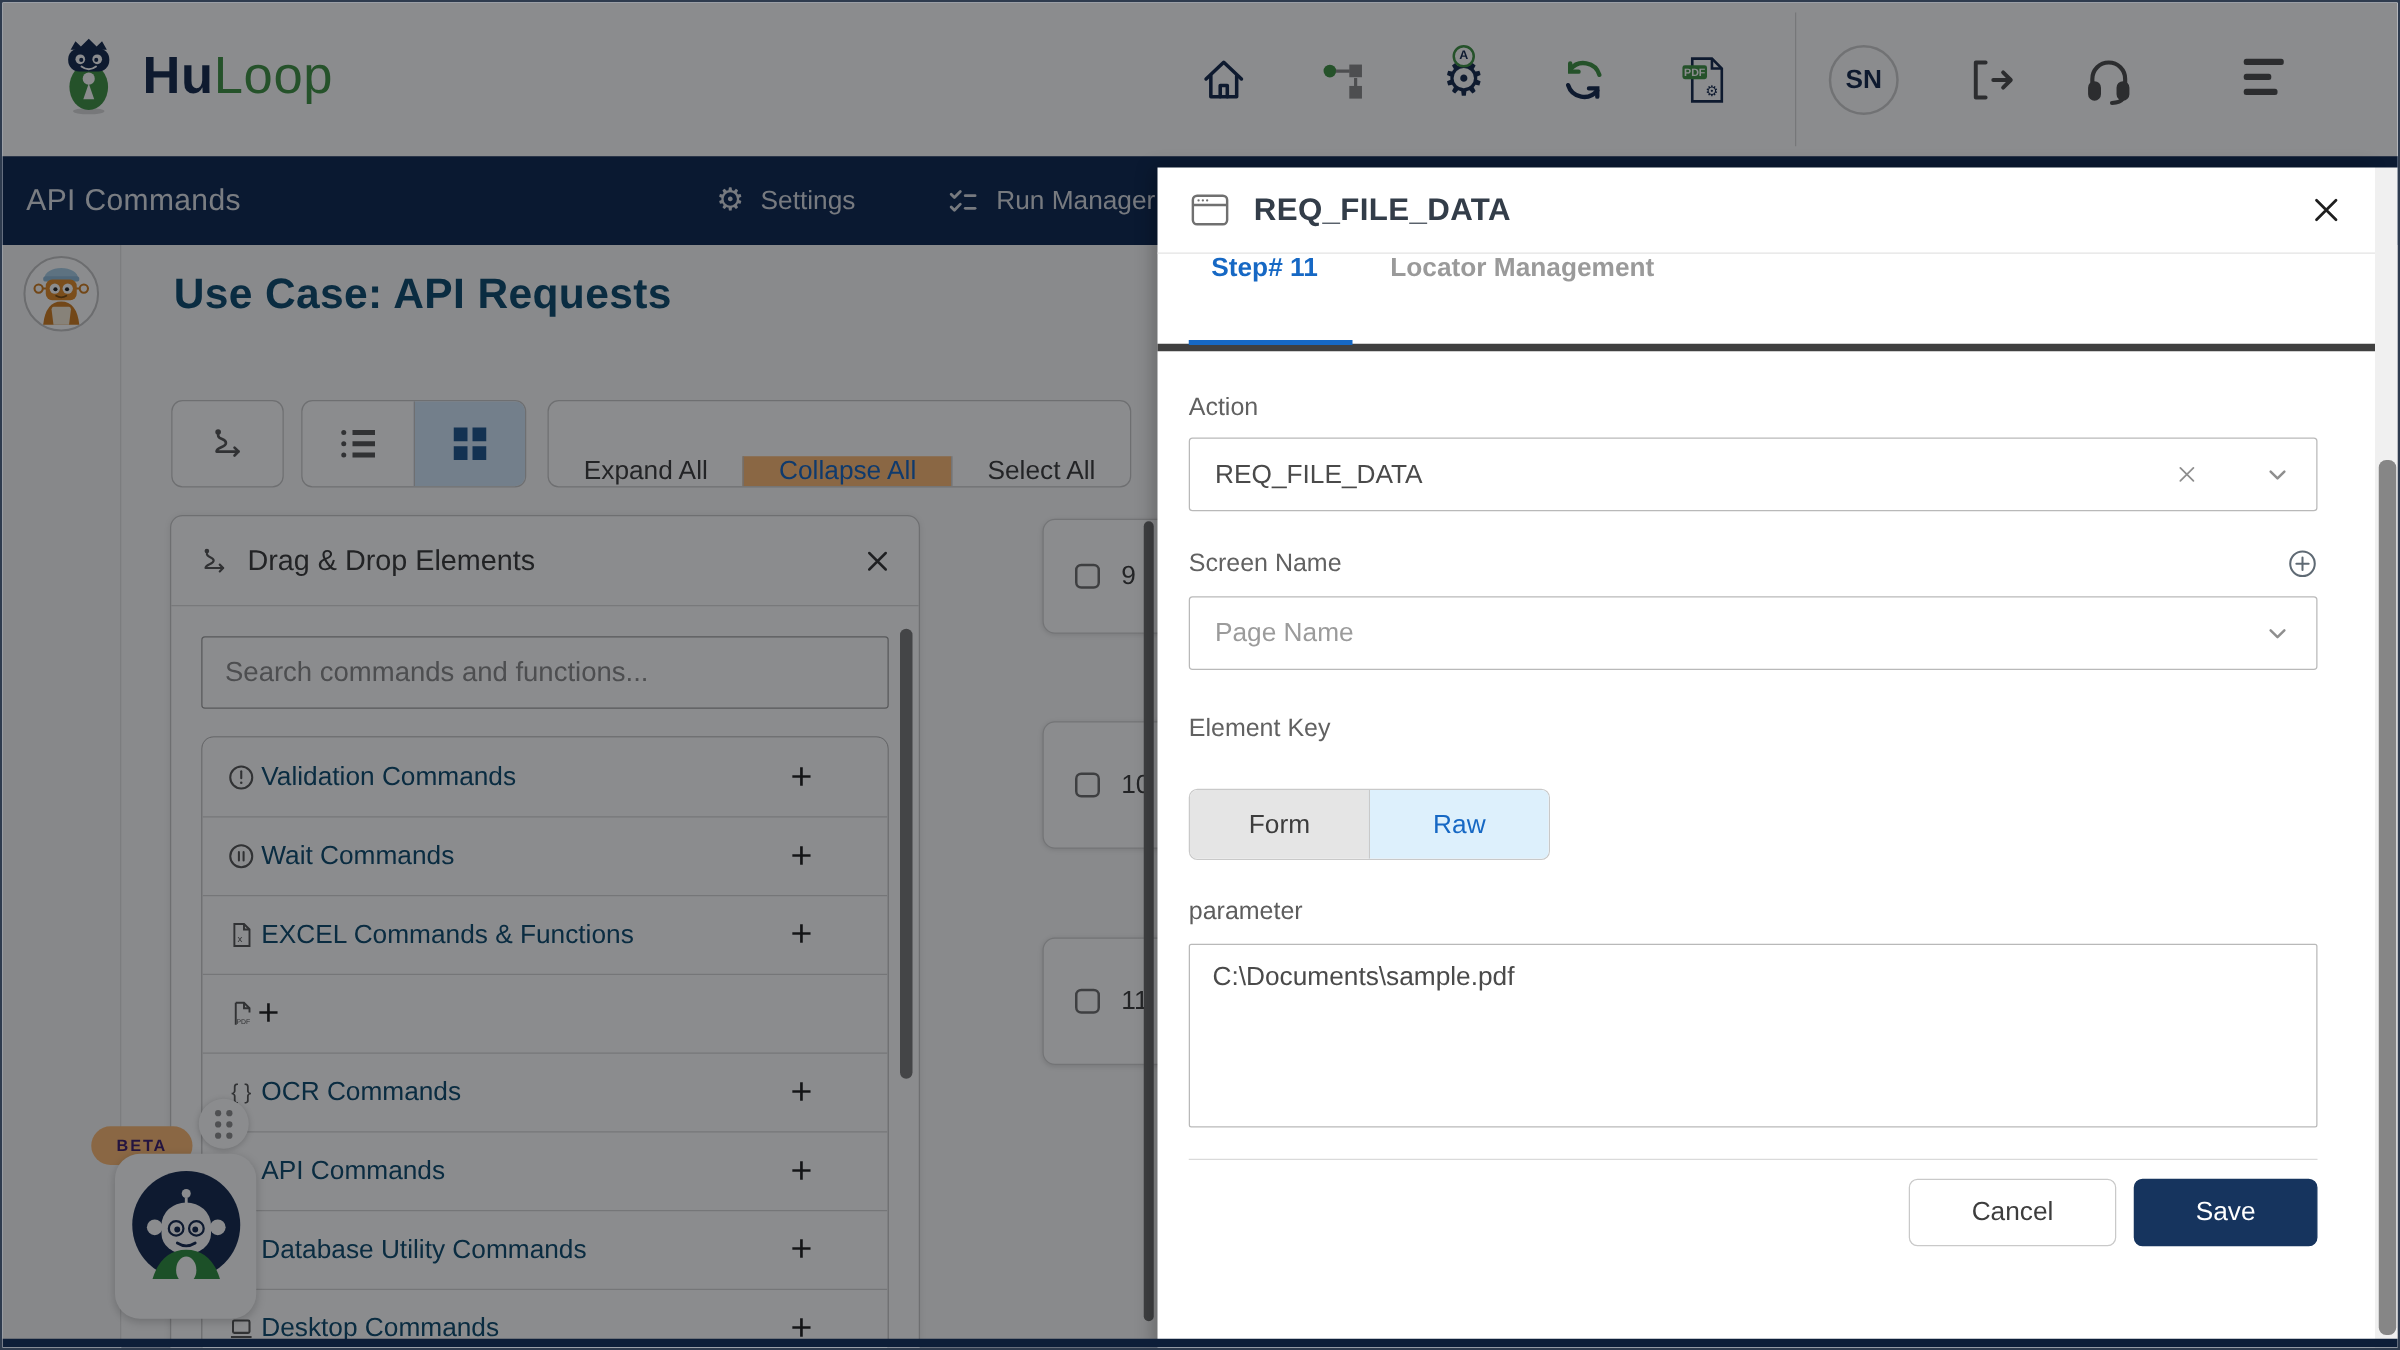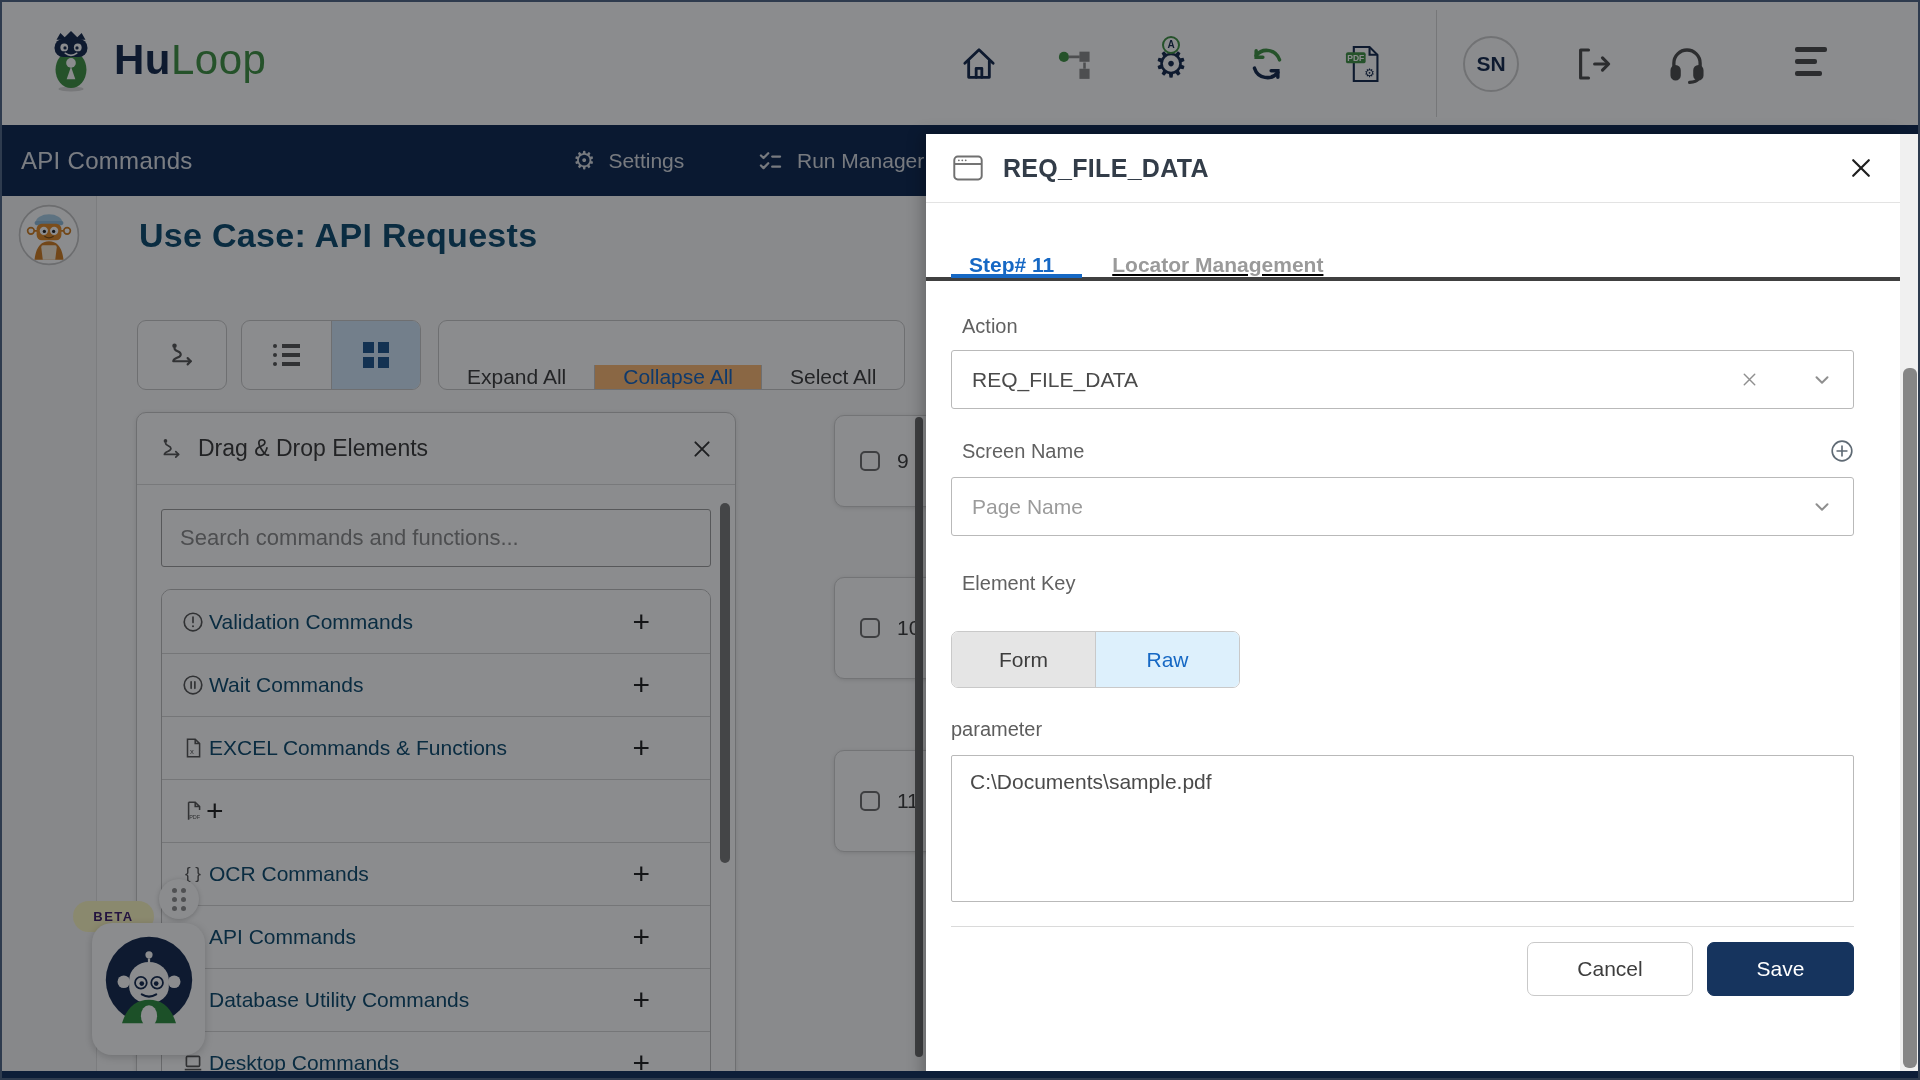--- a/index.html
+++ b/index.html
@@ -82,21 +82,21 @@
   .pal-item { height:63px; display:flex; align-items:center; padding:0 24px 0 18px; cursor:grab; background:#fff; }
   .pal-item + .pal-item { border-top:1px solid #d6d6d6; }
   .pal-ic { width:26px; display:flex; justify-content:center; color:#555; }
   .pal-label { margin-left:3px; flex:1; font-size:21px; color:#0c4a6e; }
   .pal-plus { font-size:30px; font-weight:300; color:#1f1f1f; line-height:1; padding-right:36px; cursor:pointer; }
   .pal-scroll { position:absolute; right:5px; top:90px; width:10px; height:360px; background:#7a7a7a; border-radius:5px; }
 
   .main-scroll { position:absolute; left:818px; top:221px; width:8px; height:640px; background:#6f6f6f; border-radius:4px; }
 
   
-  .beta-pill { position:absolute; left:71px; top:899px; width:81px; height:31px; border-radius:16px; background:#fef9c3;
+  .beta-pill { position:absolute; left:71px; top:899px; width:81px; height:31px; border-radius:16px; background:#fdba74;
     display:flex; align-items:center; justify-content:center; font-size:13px; font-weight:700; letter-spacing:1.5px; color:#3d1d6b; z-index:3; }
   .drag-dots { position:absolute; left:157px; top:877px; width:40px; height:40px; border-radius:50%; background:#fff;
     box-shadow:0 1px 5px rgba(0,0,0,.22); display:flex; align-items:center; justify-content:center; z-index:3; cursor:grab; }
   .dots-grid { display:grid; grid-template-columns:5px 5px; grid-template-rows:5px 5px 5px; gap:4px; }
   .dots-grid div { background:#8f8f8f; border-radius:50%; }
   .bot-card { position:absolute; left:90px; top:921px; width:113px; height:132px; background:#fff; border-radius:20px;
     box-shadow:0 2px 8px rgba(0,0,0,.20); display:flex; justify-content:center; padding-top:12px; z-index:3; cursor:pointer; }
 
   
   .overlay { position:absolute; inset:0; background:rgba(8,10,15,.47); z-index:5; }
@@ -104,27 +104,27 @@
   
   .drawer { position:absolute; left:924px; top:132px; width:974px; height:948px; background:#fff; z-index:8;
     box-shadow:-4px 0 14px rgba(0,0,0,.25); }
   .drawer-scrollrail { position:absolute; left:1898px; top:132px; width:22px; height:948px; background:#f0f0f0; z-index:8; }
   .drawer-thumb { position:absolute; left:3px; top:234px; width:14px; height:700px; background:#868686; border-radius:6px; }
 
   .dr-head { height:69px; display:flex; align-items:center; padding:0 26px; border-bottom:1px solid #e3e3e3; }
   .dr-title { margin-left:19px; font-size:25px; font-weight:700; color:#333d49; letter-spacing:.3px; flex:1; }
   .dr-close { cursor:pointer; display:flex; }
 
-  .dr-tabs { position:relative; height:78px; border-bottom:4px solid #404040; display:flex; align-items:flex-end; padding-left:25px;text-decoration:underline; }
+  .dr-tabs { position:relative; height:78px; border-bottom:6px solid #404040; display:flex; align-items:flex-start; padding-left:25px; }
   .dr-tab { padding:0 18px; font-size:21px; font-weight:600; color:#9a9a9a; cursor:pointer; }
   .dr-tab.active { color:#1668c4; }
   .dr-indicator { position:absolute; left:25px; bottom:-1px; width:131px; height:4px; background:#1668c4; }
 
   .dr-body { padding:34px 46px 0 25px; }
-  .f-label { font-size:20px; color:#616161; margin-bottom:12px;margin-left:11px; }
+  .f-label { font-size:20px; color:#616161; margin-bottom:12px; }
   .f-row { display:flex; align-items:center; justify-content:space-between; }
   .selectbox { height:59px; border:1px solid #b9b9b9; border-radius:3px; background:#fff; display:flex; align-items:center;
     padding:0 20px; cursor:pointer; }
   .sel-value { flex:1; font-size:21px; color:#4a4a4a; }
   .sel-value.placeholder { color:#9b9b9b; }
   .sel-x { display:flex; margin-right:52px; cursor:pointer; }
   .sel-chev { display:flex; cursor:pointer; }
   .mt30 { margin-top:30px; } .mt36 { margin-top:36px; } .mt14 { margin-top:14px; }
 
   .mode-toggle { margin-top:36px; width:289px; height:57px; border:1px solid #c9c9c9; border-radius:7px; display:flex; overflow:hidden; }

